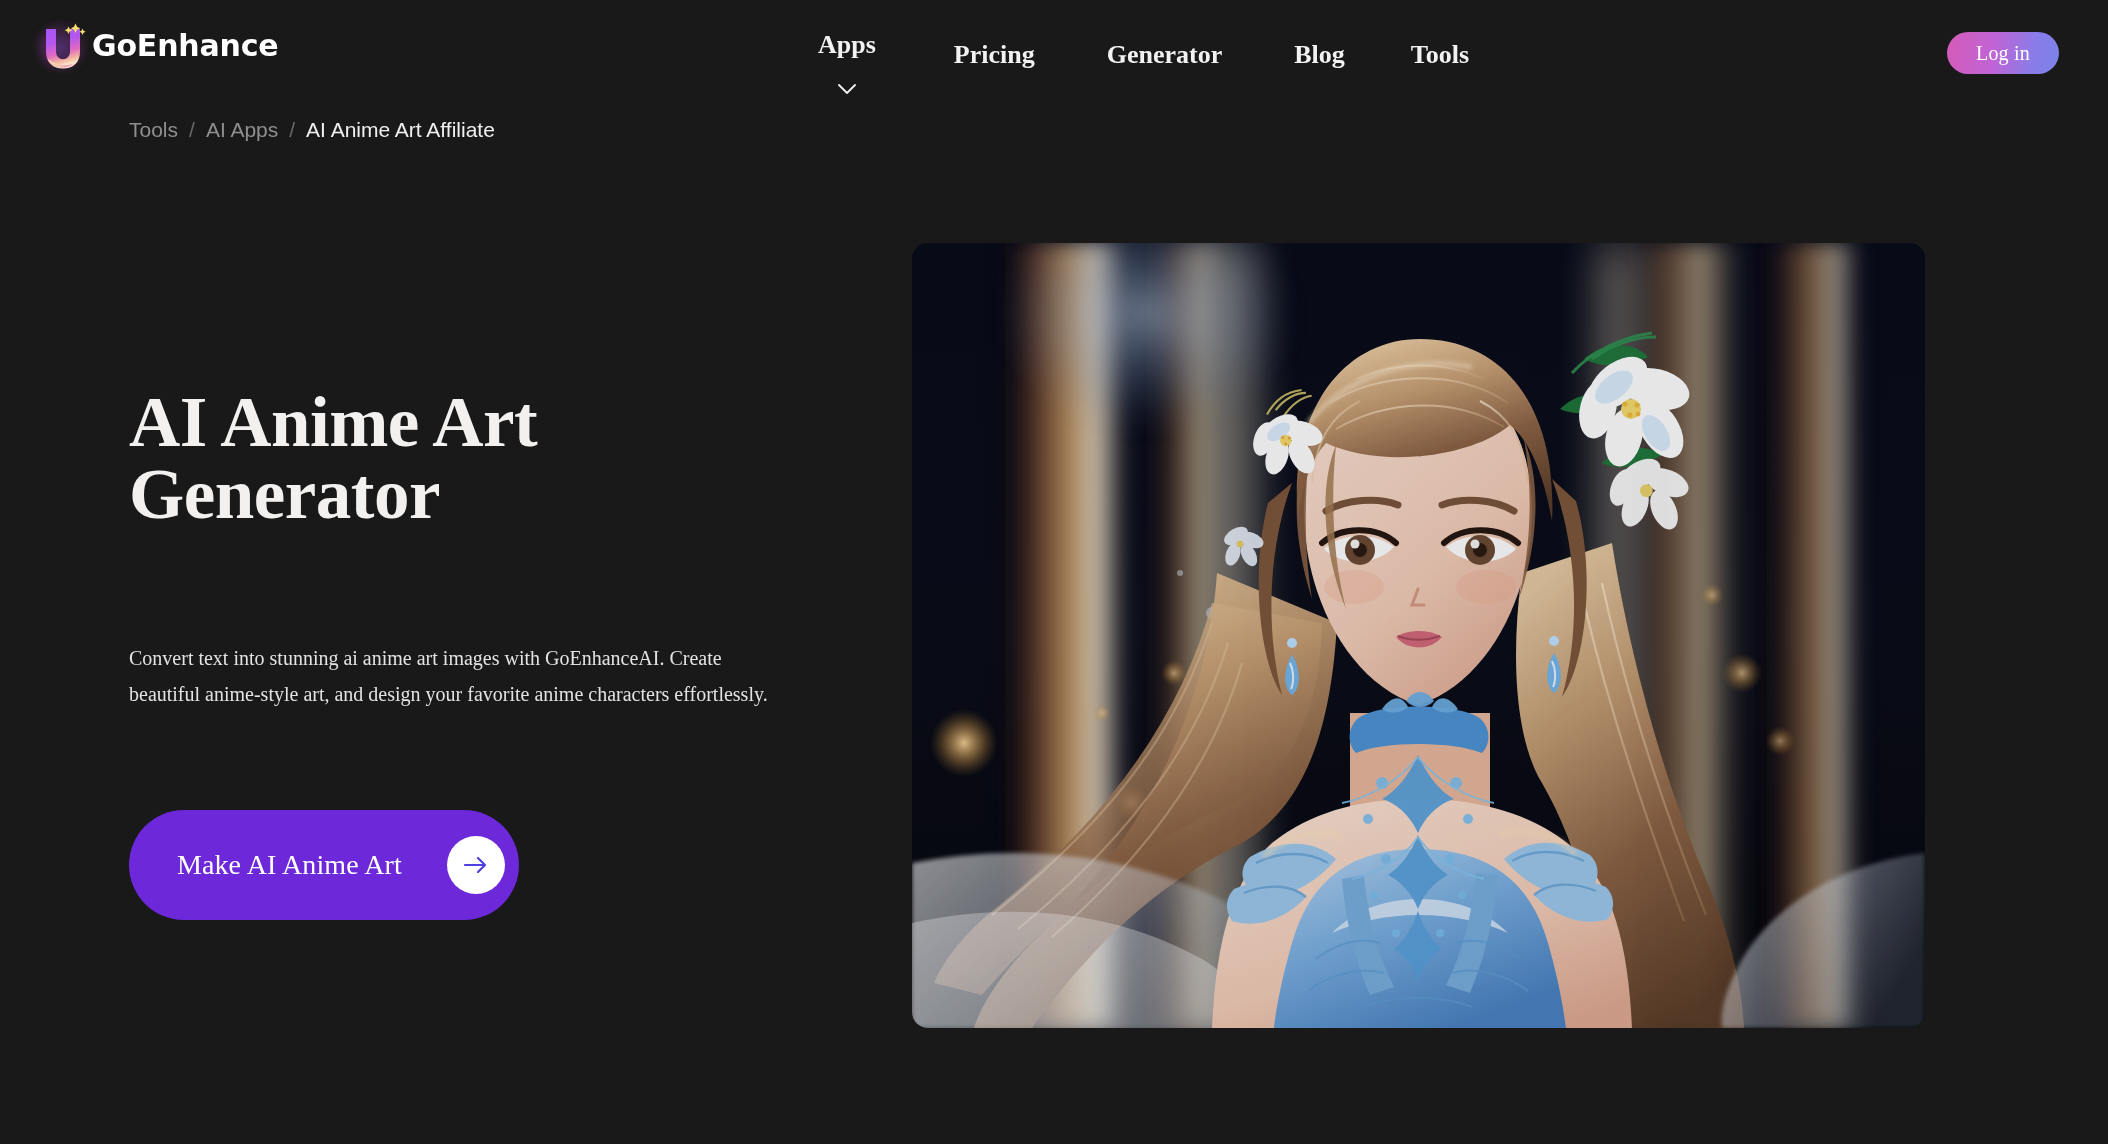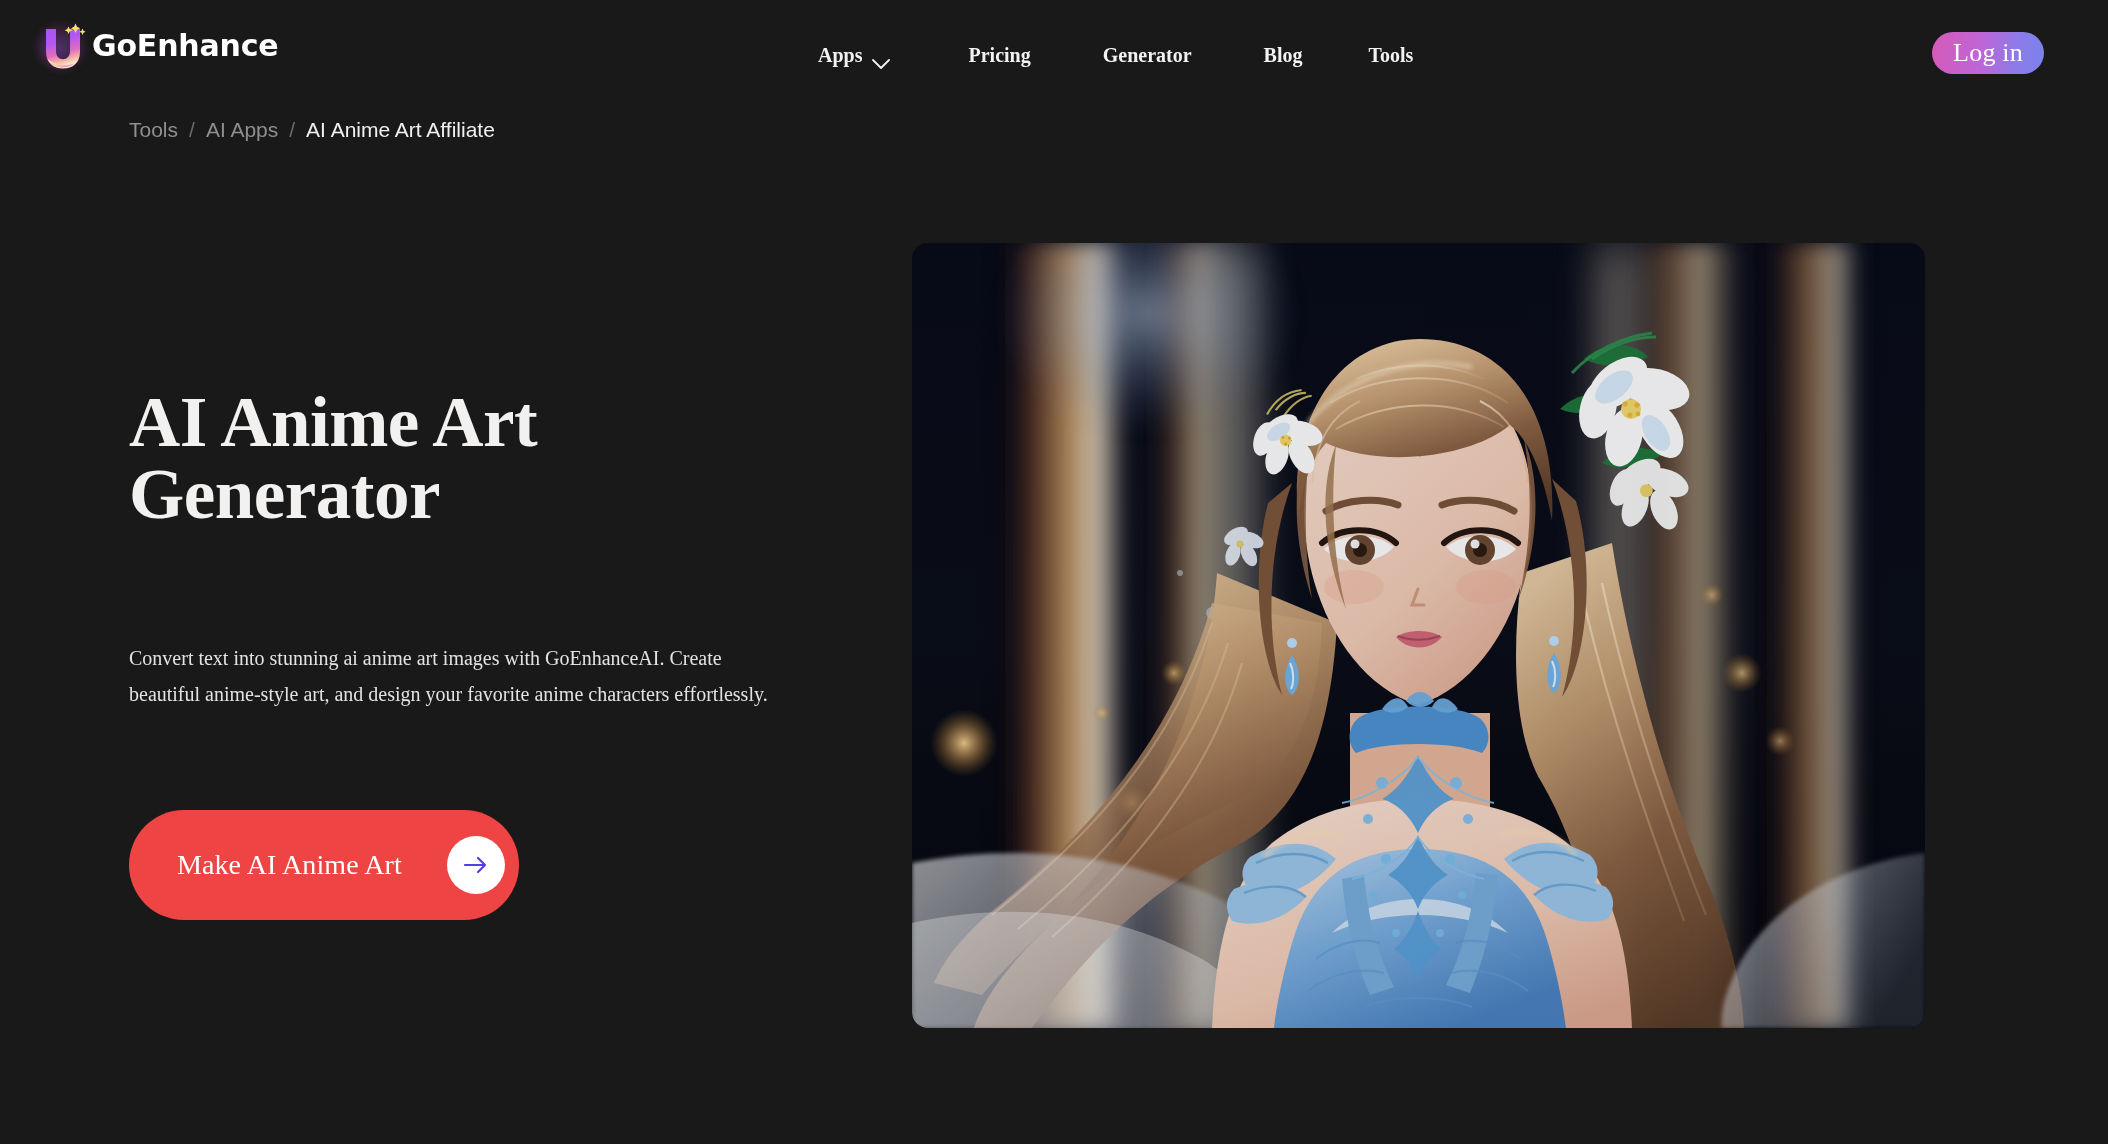--- a/index.html
+++ b/index.html
@@ -75,49 +75,50 @@
     align-items: center;
     gap: 0px;
   }
   .nav-item {
     display: flex;
     align-items: center;
     gap: 10px;
     color: #f2f2f2;
     font-family: "Liberation Serif", serif;
     font-weight: 700;
-    font-size: 20px;
+    font-size: 26px;
     cursor: pointer;
     padding: 8px 0;
     white-space: nowrap;
+    flex-direction: column;
   }
   .nav-sep { width: 78px; }
   .nav-sep-2 { width: 72px; }
   .nav-sep-3 { width: 72px; }
   .nav-sep-4 { width: 66px; }
 
   .chevron-down {
     display: inline-block;
     width: 18px; height: 11px;
     position: relative;
     top: 2px;
   }
 
   .login-btn {
     position: absolute;
-    right: 64px;
+    right: 49px;
     top: 32px;
     width: 112px;
     height: 42px;
     border: none;
     border-radius: 999px;
     background: linear-gradient(97deg, #d55bb8 0%, #c064d6 42%, #8b7ce8 75%, #7b82ea 100%);
     color: #ffffff;
     font-family: "Liberation Serif", serif;
-    font-size: 26px;
+    font-size: 20px;
     font-weight: 400;
     cursor: pointer;
     letter-spacing: 0.2px;
   }
 
   
   .breadcrumb {
     position: absolute;
     left: 129px;
     top: 115px;
@@ -160,21 +161,21 @@
   }
 
   .cta-btn {
     position: absolute;
     left: 0;
     top: 424px;
     width: 390px;
     height: 110px;
     border: none;
     border-radius: 999px;
-    background: #ef4444;
+    background: #6d28d9;
     display: flex;
     align-items: center;
     padding: 0 14px 0 48px;
     cursor: pointer;
     justify-content: space-between;
   }
   .cta-label {
     font-family: "Liberation Serif", serif;
     font-size: 28px;
     color: #ffffff;

